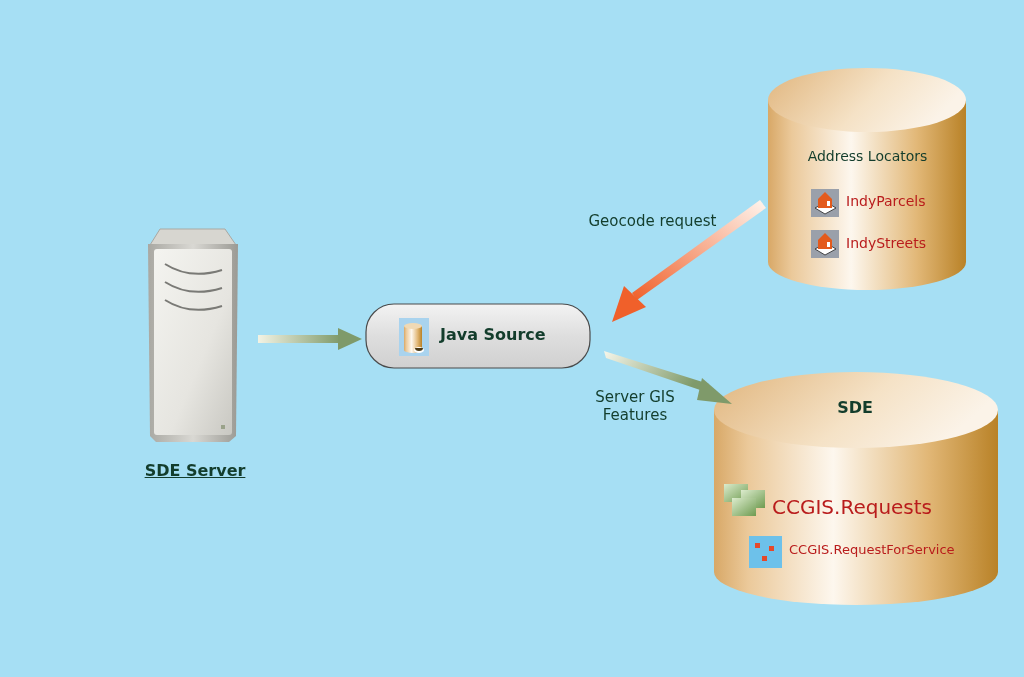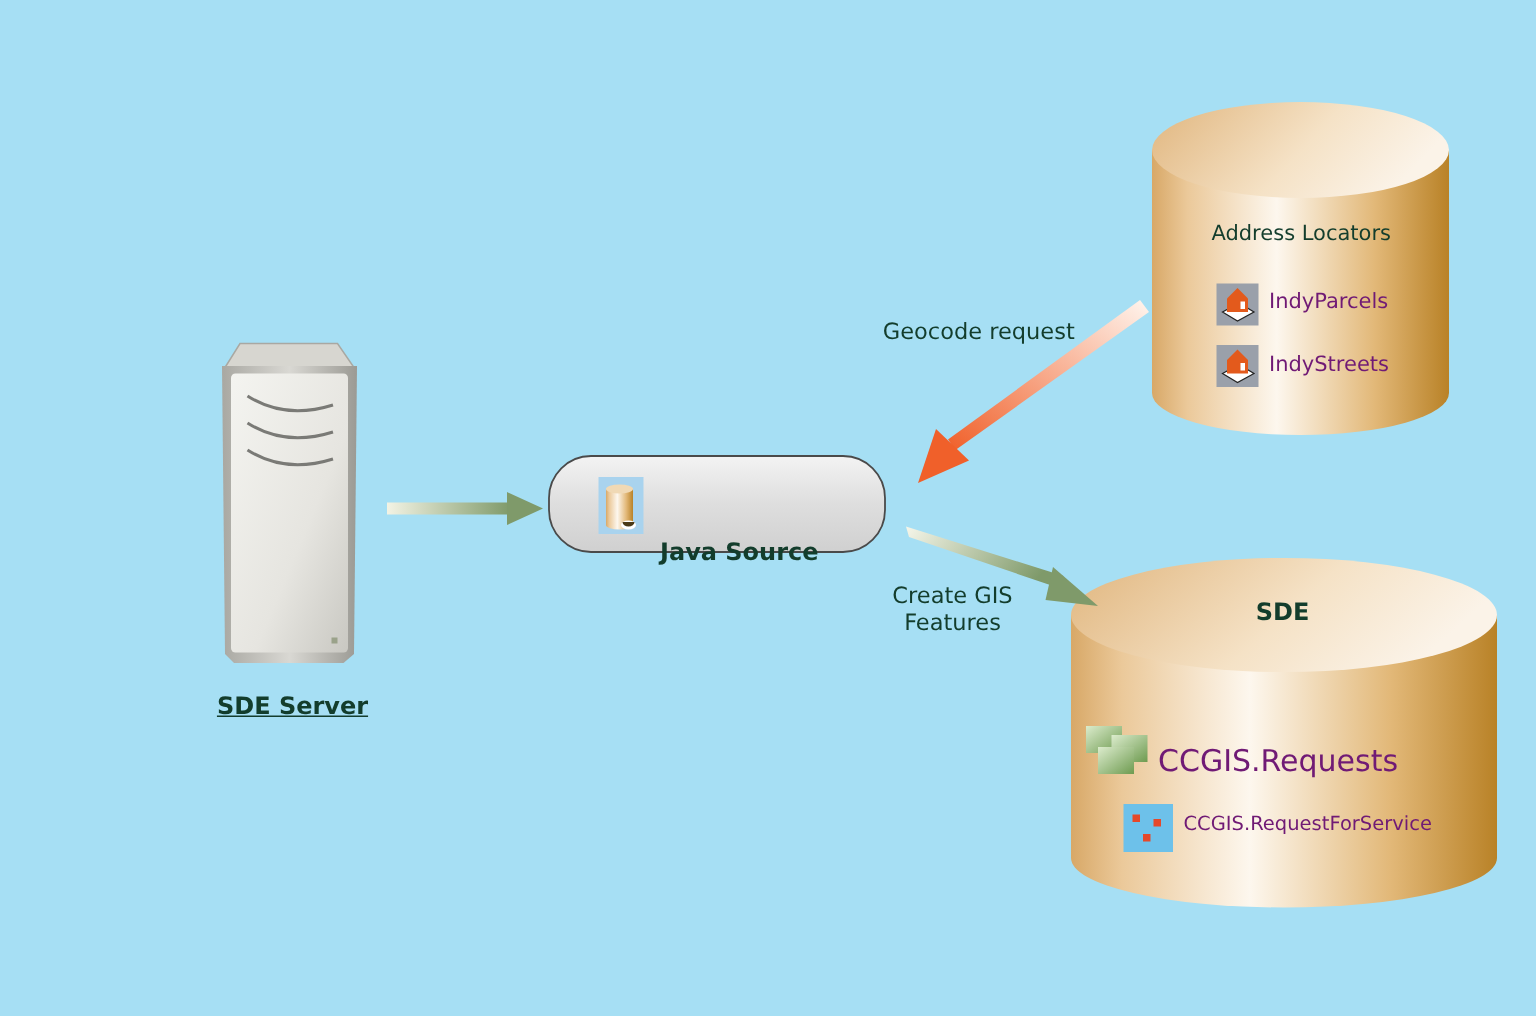--- a/index.html
+++ b/index.html
@@ -1,21 +1,21 @@
 <!DOCTYPE html>
 <html><head>
 <meta charset="utf-8">
 <style>
   html, body { margin:0; padding:0; }
   body { width:1024px; height:677px; background:#a6dff4; position:relative; overflow:hidden;
          font-family:"DejaVu Sans", sans-serif; color:#123b2a; }
   svg.layer { position:absolute; left:0; top:0; }
   .lbl { position:absolute; font-size:15px; color:#133d2c; text-align:center; line-height:18px; }
   .bold { font-weight:bold; }
-  .item { position:absolute; display:flex; align-items:center; font-size:14px; color:#701a75; }
+  .item { position:absolute; display:flex; align-items:center; font-size:14px; color:#b91c1c; }
 </style>
 </head>
 <body>
 
 <svg class="layer" width="1024" height="677" viewBox="0 0 1024 677">
   <defs>
     <linearGradient id="cylBody" x1="0" x2="1" y1="0" y2="0">
       <stop offset="0" stop-color="#d8a867"></stop>
       <stop offset="0.12" stop-color="#ebc99a"></stop>
       <stop offset="0.42" stop-color="#fdf7ee"></stop>
@@ -125,36 +125,36 @@
   <g>
     <rect x="749" y="536" width="33" height="32" fill="#6dc1ea"></rect>
     <rect x="755" y="543" width="5" height="5" fill="#e5482a"></rect>
     <rect x="769" y="546" width="5" height="5" fill="#e5482a"></rect>
     <rect x="762" y="556" width="5" height="5" fill="#e5482a"></rect>
   </g>
 </svg>
 
 <div class="lbl bold" style="left:130px; top:462px; width:130px; font-size:16px;text-decoration:underline;">SDE Server</div>
 
-<div class="lbl bold" style="left:440px; top:326px; width:130px; font-size:16px; text-align:left;margin-top:33px;">Java Source</div>
+<div class="lbl bold" style="left:440px; top:326px; width:130px; font-size:16px; text-align:left;">Java Source</div>
 
 <div class="lbl" style="left:780px; top:147px; width:175px; font-size:14px;">Address Locators</div>
 <div class="item" style="left:846px; top:193px;">
     <span>IndyParcels</span>
   </div>
 <div class="item" style="left:846px; top:235px;">
     <span>IndyStreets</span>
   </div>
 
 <div class="lbl" style="left:575px; top:212px; width:155px;">
   <div>Geocode request</div>
 </div>
 
 <div class="lbl" style="left:575px; top:388px; width:120px;">
-  <div>Create GIS</div>
+  <div>Server GIS</div>
   <div>Features</div>
 </div>
 
 <div class="lbl bold" style="left:770px; top:398px; width:170px; font-size:16px; line-height:20px;">
   <div>SDE</div>
 </div>
 
 <div class="item" style="left:772px; top:495px; font-size:20px;">
     <span>CCGIS.Requests</span>
   </div>

